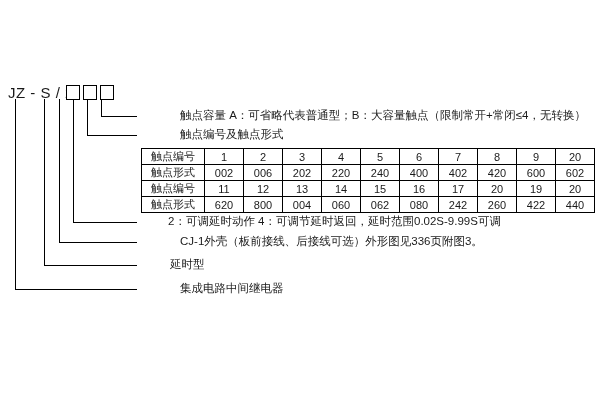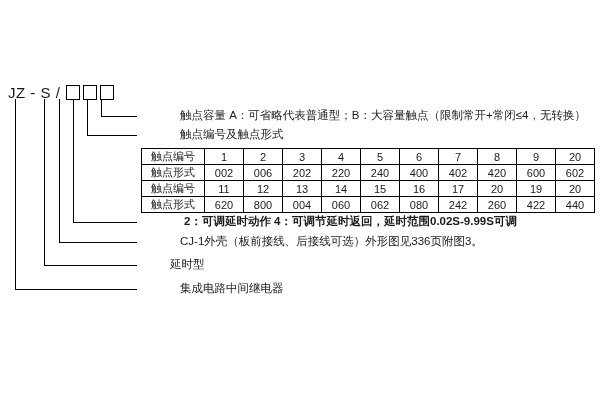--- a/index.html
+++ b/index.html
@@ -114,21 +114,21 @@
   <div class="hline" style="left:59px; top:242px; width:78px;"></div>
 
   <div class="vline" style="left:44px; top:99px; height:166px;"></div>
   <div class="hline" style="left:44px; top:265px; width:93px;"></div>
 
   <div class="vline" style="left:15px; top:99px; height:190px;"></div>
   <div class="hline" style="left:15px; top:289px; width:122px;"></div>
 
   <div class="note" style="left:141px; top:108px;">触点容量  A：可省略代表普通型；B：大容量触点（限制常开+常闭≤4，无转换）</div>
   <div class="note" style="left:141px; top:127px;">触点编号及触点形式</div>
-  <div class="note" style="left:145px; top:214px;font-weight:bold;">2：可调延时动作   4：可调节延时返回，延时范围0.02S-9.99S可调</div>
+  <div class="note" style="left:129px; top:214px;">2：可调延时动作   4：可调节延时返回，延时范围0.02S-9.99S可调</div>
   <div class="note" style="left:141px; top:234px;">CJ-1外壳（板前接线、后接线可选）外形图见336页附图3。</div>
   <div class="note" style="left:131px; top:257px;">延时型</div>
   <div class="note" style="left:141px; top:281px;">集成电路中间继电器</div>
 
   <div class="tbl-wrap">
     <table class="contact-table">
       <tbody>
         <tr>
           <td class="hdr">触点编号</td>
           <td class="val">1</td>

